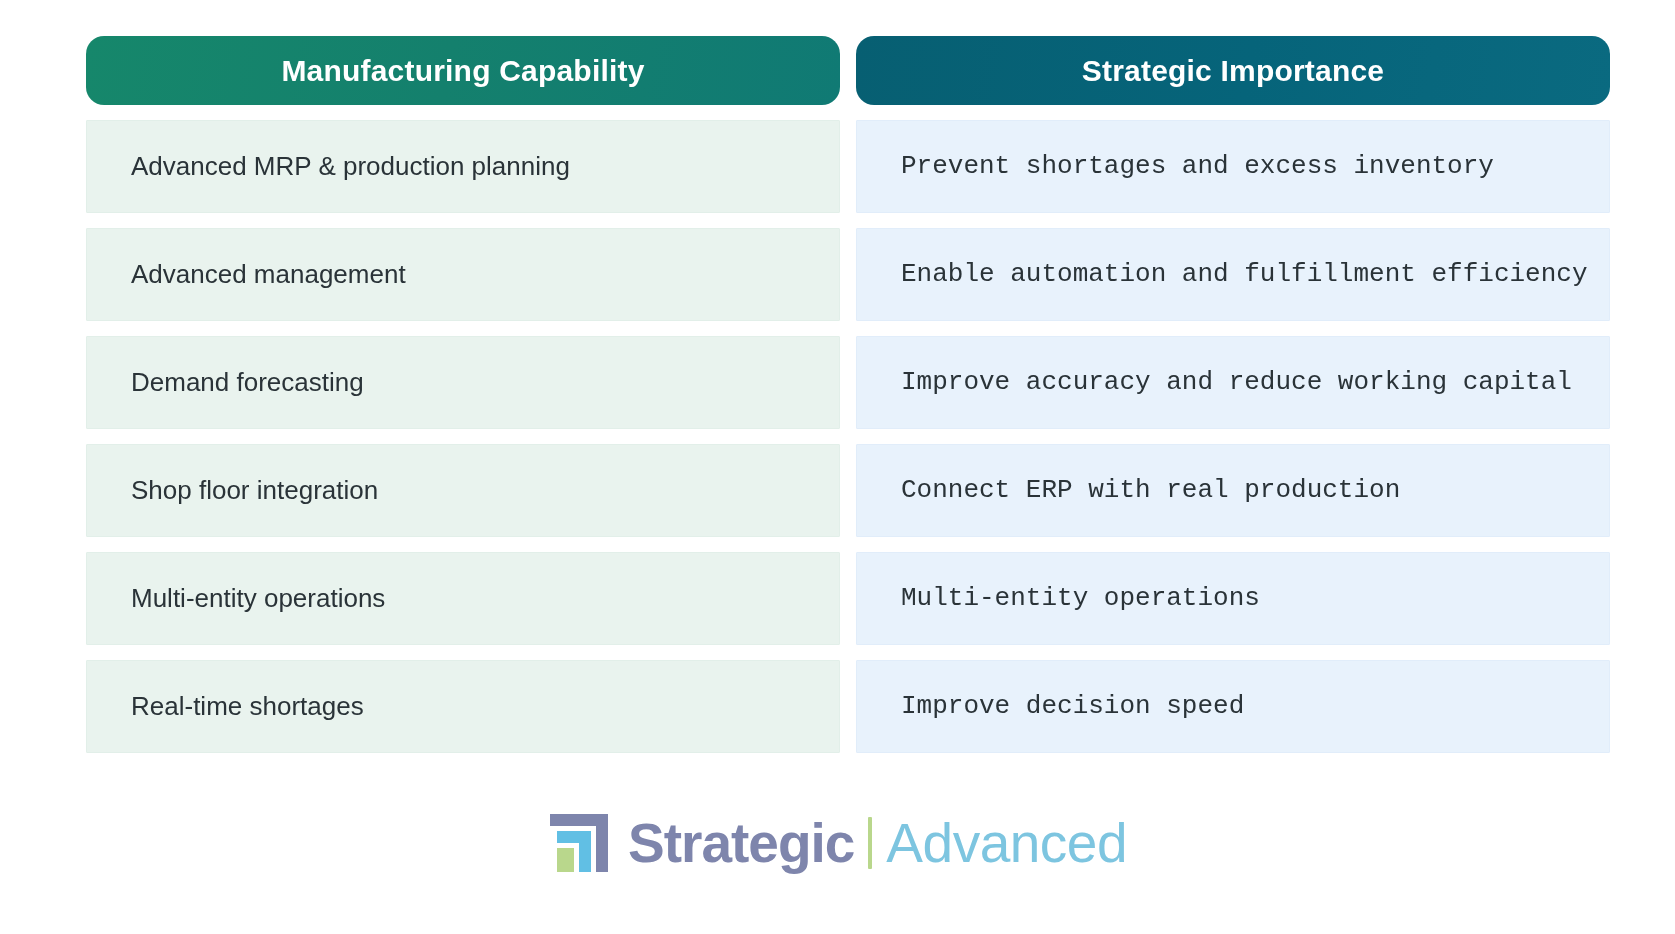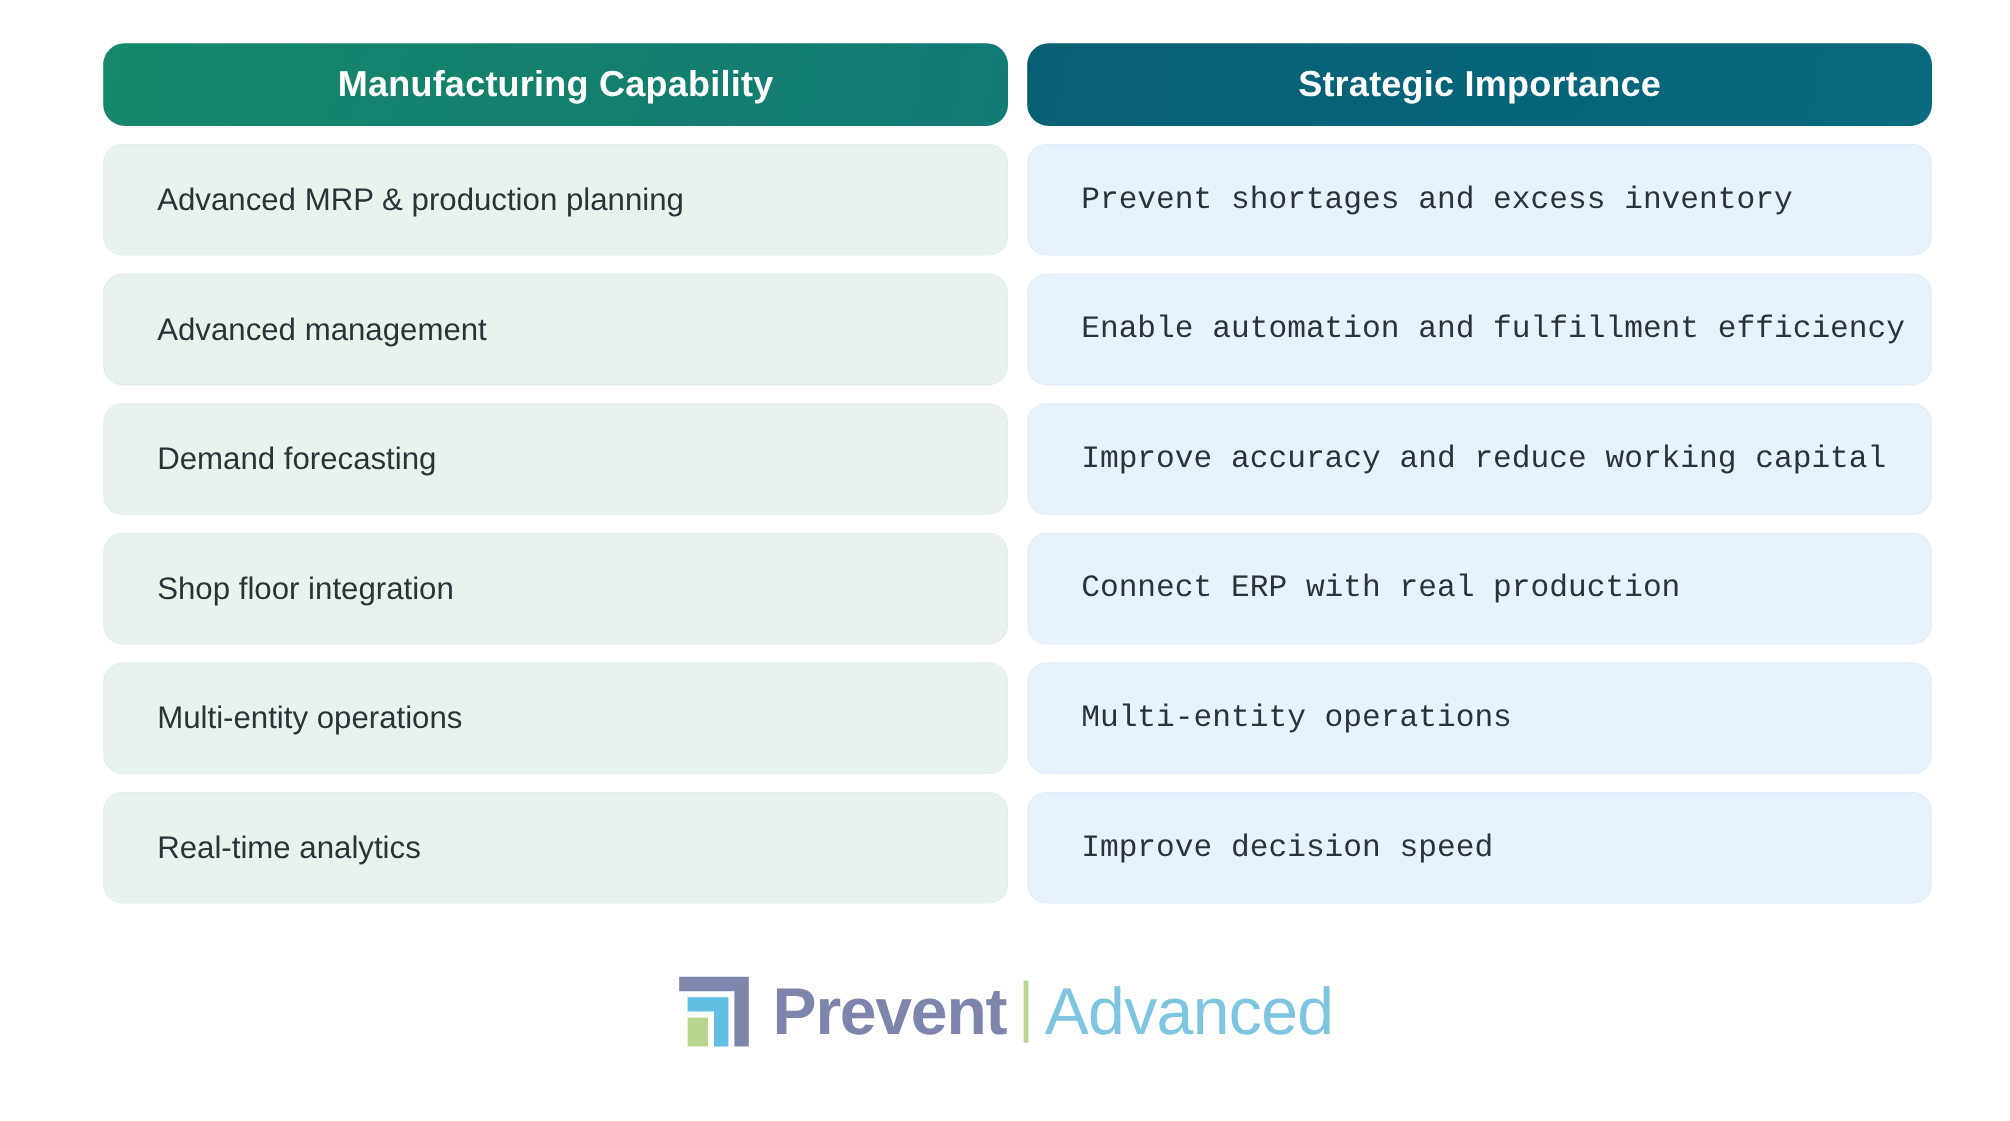--- a/index.html
+++ b/index.html
@@ -54,21 +54,21 @@
   .col-head.green {
     background: linear-gradient(100deg, #16876b 0%, #14806d 48%, #107a74 100%);
   }
 
   .col-head.blue {
     background: linear-gradient(100deg, #075f72 0%, #06647a 52%, #0a6a80 100%);
   }
 
   .cell {
     height: 93px;
-    border-radius: 16px;
+    border-radius: 1px;
     display: flex;
     align-items: center;
     padding: 0 0 0 44px;
     font-size: 26px;
     color: #2a3338;
     line-height: 1.2;
     white-space: nowrap;
     overflow: hidden;
   }
 
@@ -139,21 +139,21 @@
   <div class="table-wrap">
 
     <div class="col">
       <div class="col-head green">Manufacturing Capability</div>
 
       <div class="cell green">Advanced MRP &amp; production planning</div>
       <div class="cell green">Advanced management</div>
       <div class="cell green">Demand forecasting</div>
       <div class="cell green">Shop floor integration</div>
       <div class="cell green">Multi-entity operations</div>
-      <div class="cell green">Real-time analytics</div>
+      <div class="cell green">Real-time shortages</div>
     </div>
 
     <div class="col">
       <div class="col-head blue">Strategic Importance</div>
 
       <div class="cell blue">Prevent shortages and excess inventory</div>
       <div class="cell blue">Enable automation and fulfillment efficiency</div>
       <div class="cell blue">Improve accuracy and reduce working capital</div>
       <div class="cell blue">Connect ERP with real production</div>
       <div class="cell blue">Multi-entity operations</div>
@@ -167,20 +167,20 @@
     <svg class="logo-mark" viewBox="0 0 62 62">
 
       <path d="M2 2 H60 V60 H48 V14 H2 Z" fill="#7e85ac"></path>
 
       <path d="M9 19 H43 V60 H31 V31 H9 Z" fill="#61bfe4"></path>
 
       <rect x="9" y="36" width="17" height="24" fill="#b9d78c"></rect>
     </svg>
 
     <div class="logo-text">
-      <span class="logo-name">Prevent</span>
+      <span class="logo-name">Strategic</span>
       <span class="logo-divider"></span>
       <span class="logo-sub">Advanced</span>
     </div>
 
   </div>
 
 </div>
 
 </body></html>

